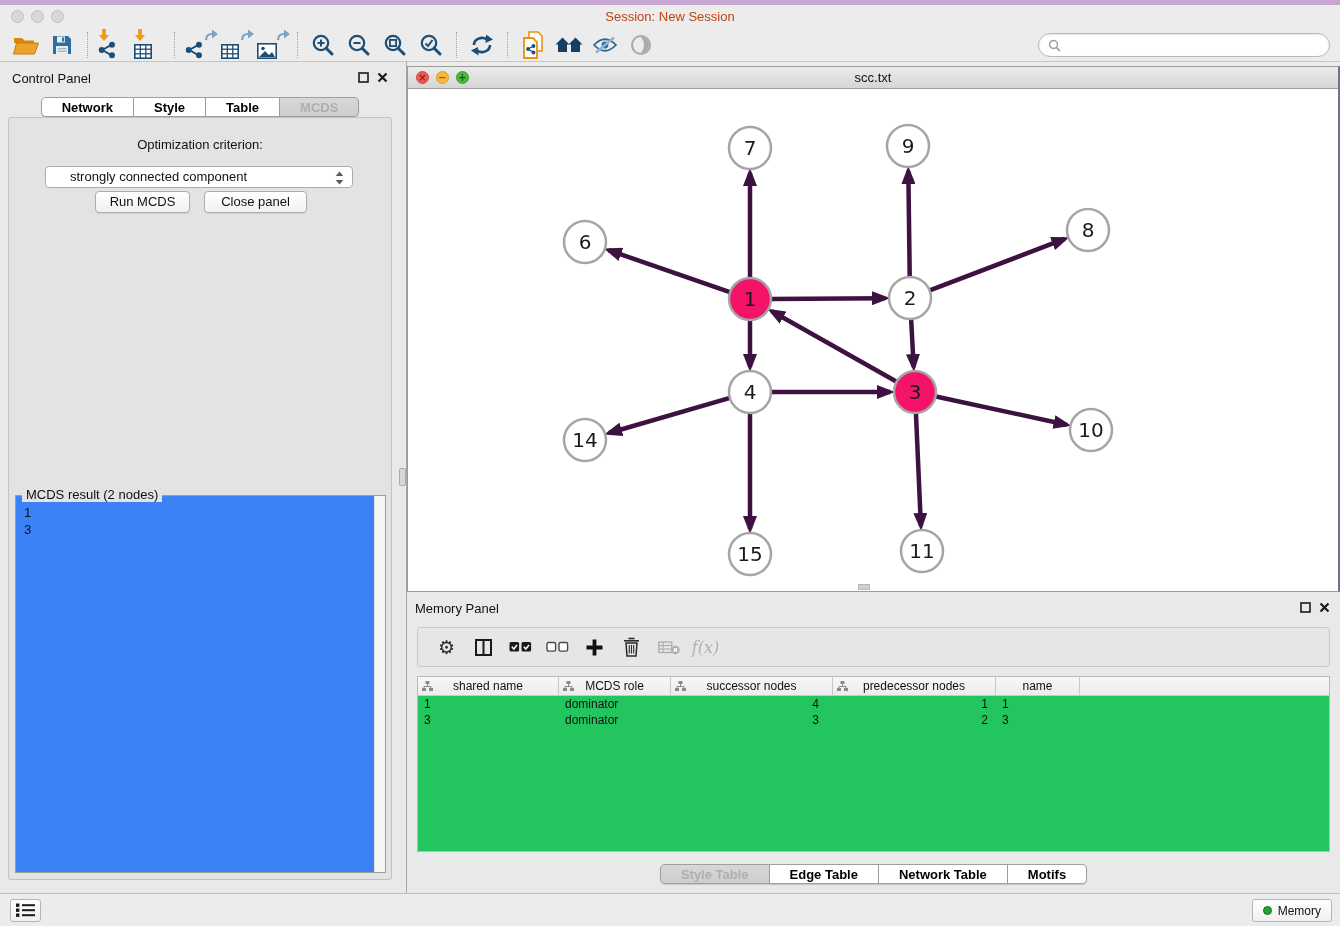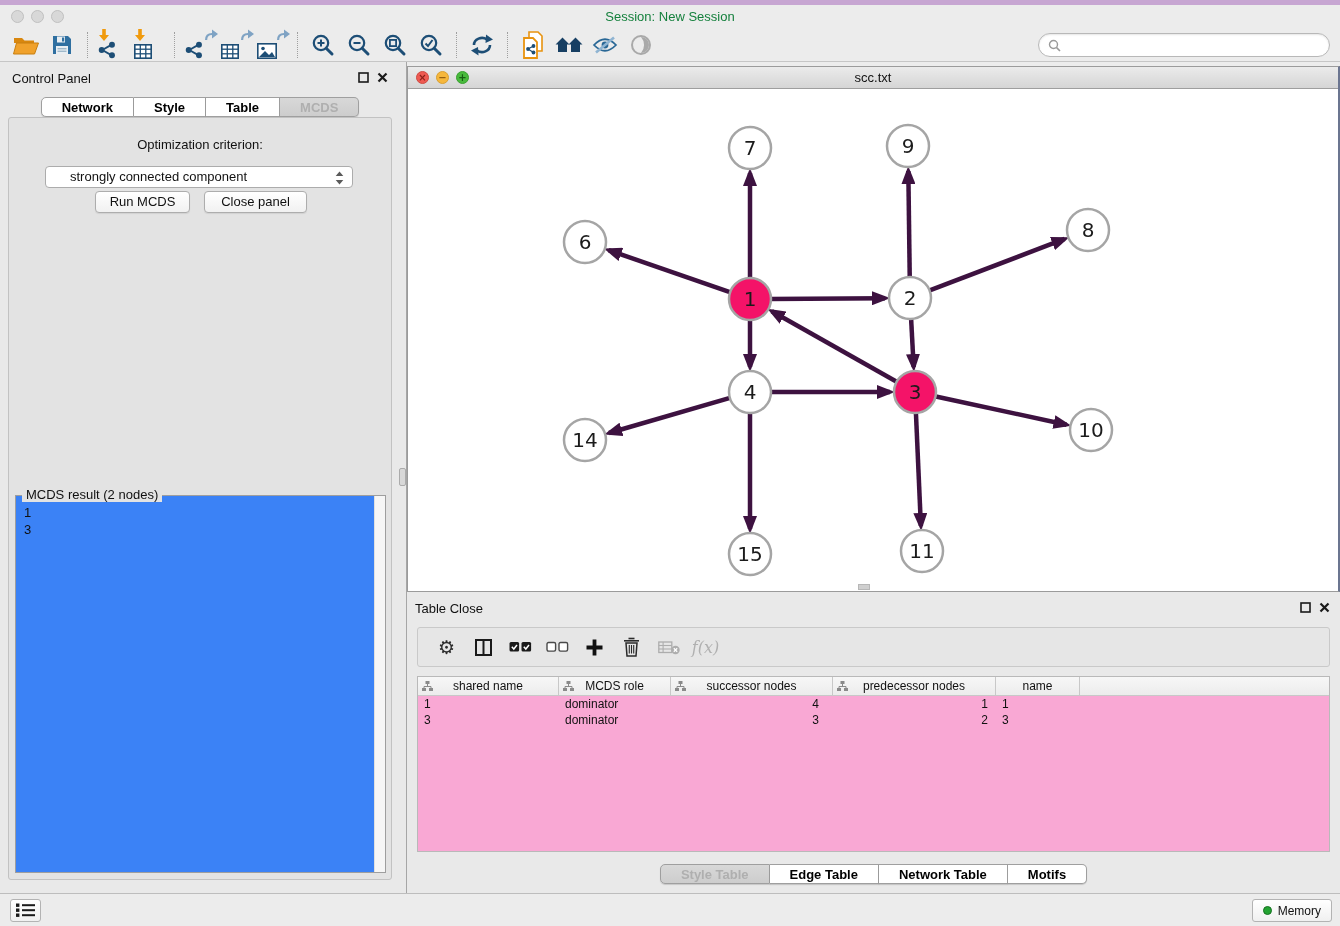--- a/index.html
+++ b/index.html
@@ -3,21 +3,21 @@
 <meta charset="utf-8">
 <style>
   * { margin:0; padding:0; box-sizing:border-box; }
   html,body { width:1340px; height:926px; }
   body { position:relative; background:#ECECEC; font-family:"Liberation Sans","DejaVu Sans",sans-serif; overflow:hidden; font-size:13px; color:#111; }
 
   
   .top-strip { position:absolute; left:0; top:0; width:1340px; height:5px; background:#C7A6D2; }
   .titlebar { position:absolute; left:0; top:5px; width:1340px; height:23px; background:#ECECEC; }
   .traffic-gray { position:absolute; top:5px; width:13px; height:13px; border-radius:50%; background:#D8D8D8; border:1px solid #C0C0C0; }
-  .titlebar-title { position:absolute; left:0; right:0; top:0; height:23px; line-height:23px; text-align:center; color:#15803d; }
+  .titlebar-title { position:absolute; left:0; right:0; top:0; height:23px; line-height:23px; text-align:center; color:#c2410c; }
 
   
   .main-toolbar { position:absolute; left:0; top:28px; width:1340px; height:34px; background:#ECECEC; border-bottom:1px solid #C6C6C6; display:flex; align-items:center; padding-left:8px; }
   .tbtn { width:36px; height:30px; display:flex; align-items:center; justify-content:center; position:relative; }
   .sep { width:0; height:26px; border-left:1px dotted #9F9F9F; margin:0 7px; }
   .icon-stack { position:relative; width:30px; height:30px; }
   .icon-stack .base { position:absolute; left:0; bottom:1px; }
   .icon-stack .ov-imp { position:absolute; left:1px; top:-1px; }
   .icon-stack .ov-exp { position:absolute; right:-3px; top:-1px; }
   .search-box { position:absolute; right:10px; top:33px; width:292px; height:24px; background:#fff; border:1px solid #B8B8B8; border-radius:12px; box-shadow:inset 0 1px 2px rgba(0,0,0,.10); }
@@ -54,21 +54,21 @@
   .light.green { left:48px; background:#48BA3C; border:1px solid #3AA030; color:#175E13; }
   .nw-canvas { position:absolute; left:0; top:23px; right:0; bottom:0; background:#fff; }
   .nw-handle { position:absolute; left:450px; bottom:1px; width:12px; height:6px; background:#CFCFCF; border:1px solid #B7B7B7; }
 
   
   .table-panel { position:absolute; left:407px; top:592px; width:933px; height:301px; background:#E9E9E9; }
   .tp-toolbar { position:absolute; left:10px; top:35px; width:913px; height:40px; background:#E6E6E6; border:1px solid #C9C9C9; border-radius:3px; display:flex; align-items:center; padding-left:10px; gap:0; }
   .tp-btn { width:37px; height:32px; display:flex; align-items:center; justify-content:center; }
   .gear-glyph { font-size:19px; line-height:1; color:#2B2B2B; }
   .fx-glyph { font:italic 16px "DejaVu Serif",serif; color:#B0B0B0; }
-  .tbl { position:absolute; left:10px; top:84px; width:913px; height:176px; background:#f9a8d4; border:1px solid #B9B9B9; overflow:hidden; }
+  .tbl { position:absolute; left:10px; top:84px; width:913px; height:176px; background:#22c55e; border:1px solid #B9B9B9; overflow:hidden; }
   .thead { display:flex; height:19px; background:linear-gradient(#F7F7F7,#ECECEC); border-bottom:1px solid #C8C8C8; }
   .th { position:relative; display:flex; align-items:center; justify-content:center; font-size:12px; border-right:1px solid #C8C8C8; }
   .th svg { position:absolute; left:4px; }
   .trow { display:flex; height:16px; font-size:12px; }
   .td { line-height:16px; overflow:hidden; white-space:nowrap; }
   .al-left { text-align:left; padding-left:6px; }
   .al-right { text-align:right; padding-right:14px; }
   .tp-tabs { position:absolute; left:0; top:272px; width:100%; display:flex; justify-content:center; }
 
   
@@ -348,21 +348,21 @@
         <circle cx="177" cy="350" r="21" fill="#FFFFFF" stroke="#A5A5A5" stroke-width="2.5"></circle>
         <text x="177" y="357" text-anchor="middle" font-size="20" font-family="&quot;DejaVu Sans&quot;,sans-serif" fill="#1B1B1B">14</text>
         <circle cx="342" cy="464" r="21" fill="#FFFFFF" stroke="#A5A5A5" stroke-width="2.5"></circle>
         <text x="342" y="471" text-anchor="middle" font-size="20" font-family="&quot;DejaVu Sans&quot;,sans-serif" fill="#1B1B1B">15</text>
       </svg>
     <div class="nw-handle"></div>
   </div>
 </div>
 
 <div class="table-panel">
-  <div class="panel-title" style="left:8px">Table Close</div>
+  <div class="panel-title" style="left:8px">Memory Panel</div>
   <div class="panel-icons" style="left:893px;">
     <svg width="11" height="11">
         <rect x="1" y="1" width="9" height="9" fill="none" stroke="#1A1A1A" stroke-width="1.6"></rect>
       </svg>
     <svg width="11" height="11">
         <path d="M1.5,1.5 L9.5,9.5 M9.5,1.5 L1.5,9.5" stroke="#1A1A1A" stroke-width="2.2"></path>
       </svg>
   </div>
   <div class="tp-toolbar">
     <div class="tp-btn">

